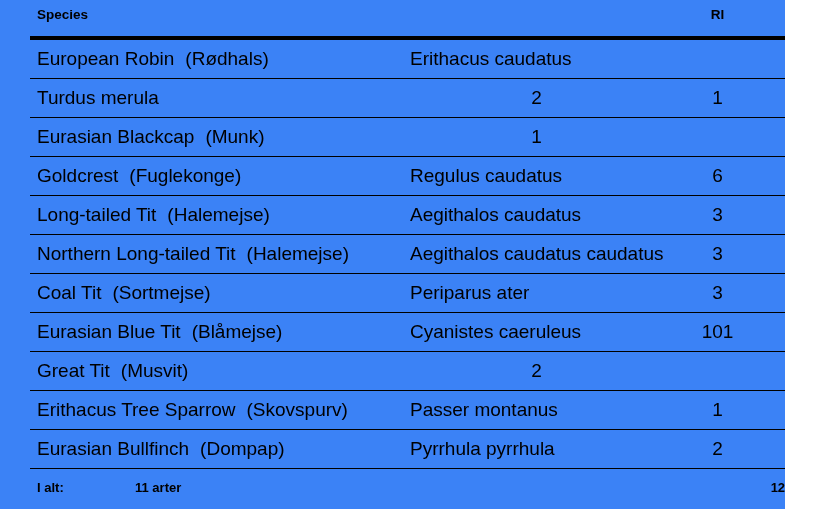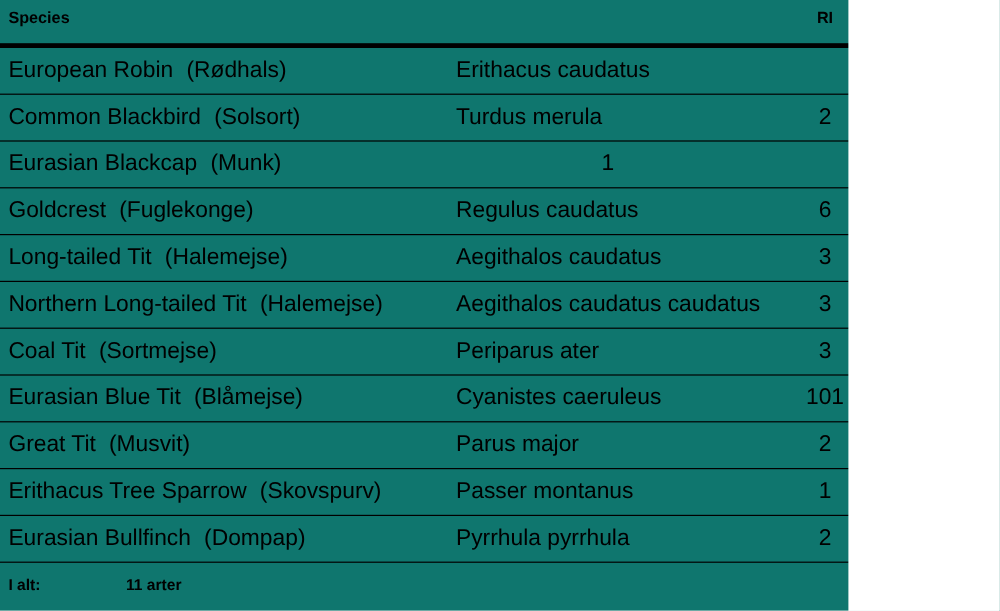--- a/index.html
+++ b/index.html
@@ -3,25 +3,26 @@
 <meta charset="utf-8">
 <style>
   html, body {
     margin: 0;
     padding: 0;
     background: #ffffff;
     font-family: "Liberation Sans", sans-serif;
     color: #000000;
   }
   .page {
-    width: 707px;
+    width: 785px;
     height: 509px;
-    background: #0f766e;
+    background: #3b82f6;
     overflow: hidden;
     box-sizing: border-box;
+    padding-left: 30px;
   }
   .grid-row {
     display: grid;
     grid-template-columns: 373px 267px 95px 98px;
     box-sizing: border-box;
     align-items: center;
   }
   .header-row {
     height: 40px;
     border-bottom: 4px solid #000000;
@@ -78,21 +79,20 @@
   </div>
 
   <div class="grid-row data-row">
     <div class="cell-species"><span>European Robin</span><span class="local-name">(Rødhals)</span></div>
     <div class="cell-scientific">Erithacus caudatus</div>
     <div class="cell-num"></div>
     <div class="cell-num">1</div>
   </div>
 
   <div class="grid-row data-row">
-    <div class="cell-species"><span>Common Blackbird</span><span class="local-name">(Solsort)</span></div>
     <div class="cell-scientific">Turdus merula</div>
     <div class="cell-num">2</div>
     <div class="cell-num">1</div>
   </div>
 
   <div class="grid-row data-row">
     <div class="cell-species"><span>Eurasian Blackcap</span><span class="local-name">(Munk)</span></div>
     <div class="cell-num">1</div>
     <div class="cell-num"></div>
   </div>
@@ -127,21 +127,20 @@
 
   <div class="grid-row data-row">
     <div class="cell-species"><span>Eurasian Blue Tit</span><span class="local-name">(Blåmejse)</span></div>
     <div class="cell-scientific">Cyanistes caeruleus</div>
     <div class="cell-num">101</div>
     <div class="cell-num"></div>
   </div>
 
   <div class="grid-row data-row">
     <div class="cell-species"><span>Great Tit</span><span class="local-name">(Musvit)</span></div>
-    <div class="cell-scientific">Parus major</div>
     <div class="cell-num">2</div>
     <div class="cell-num"></div>
   </div>
 
   <div class="grid-row data-row">
     <div class="cell-species"><span>Erithacus Tree Sparrow</span><span class="local-name">(Skovspurv)</span></div>
     <div class="cell-scientific">Passer montanus</div>
     <div class="cell-num">1</div>
     <div class="cell-num"></div>
   </div>

